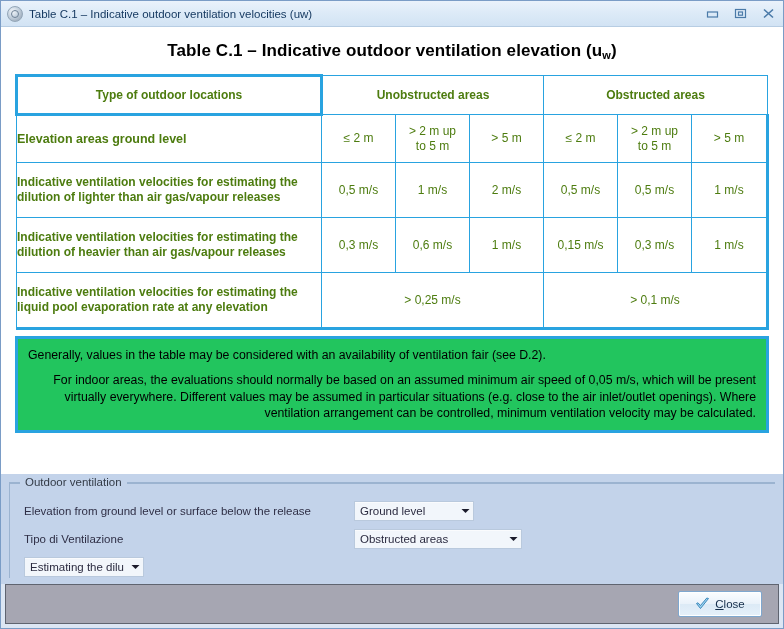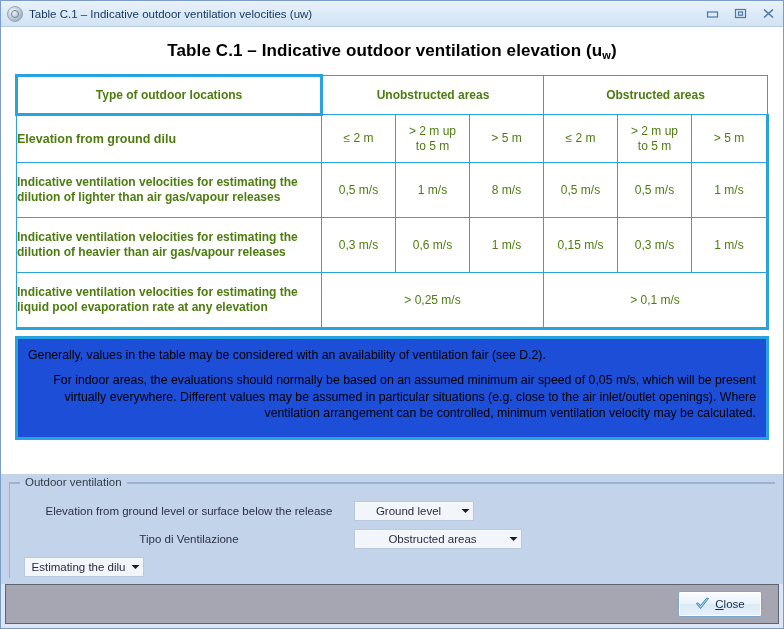--- a/index.html
+++ b/index.html
@@ -147,22 +147,22 @@
   td.val.lastcol { border-right: 3px solid #29a3e0; }
   tr.elev td { height: 46px; }
   tr.dat td { height: 54px; }
   tr.lastrow td { border-bottom: 3px solid #29a3e0; }
 
   
   .notes {
     margin: 6px 14px 0 14px;
     border: 3px solid #29a3e0;
     box-sizing: border-box;
-    padding: 8px 10px 16px 10px;
-    background: #1d4ed8;
+    padding: 8px 10px 9px 10px;
+    background: #22c55e;
   }
   .notes p {
     margin: 0 0 9px 0;
     font-size: 12.3px;
     color: #000;
     line-height: 1.33;
   }
   .notes p:last-child { margin-bottom: 0; text-align: right; }
 
   
@@ -173,21 +173,20 @@
     box-sizing: border-box;
   }
   .groupbox {
     position: relative;
     border: 1px solid #9bb3d0;
     border-right: none;
     border-bottom: none;
     padding: 14px 6px 8px 6px;
     box-sizing: border-box;
     height: 96px;
-    text-align: center;
   }
   .gb-legend {
     position: absolute;
     top: -7px;
     left: 10px;
     background: #c3d3ea;
     padding: 0 5px;
     font-size: 11.5px;
     color: #333b47;
   }
@@ -311,33 +310,33 @@
           <col style="width:74px">
           <col style="width:76px">
         </colgroup>
         <tbody>
             <tr class="hdr-row">
           <th class="left-head">Type of outdoor locations</th>
           <th colspan="3">Unobstructed areas</th>
           <th colspan="3">Obstructed areas</th>
         </tr>
         <tr class="elev">
-          <td class="rowlabel">Elevation from ground dilu</td>
+          <td class="rowlabel">Elevation areas ground level</td>
           <td class="val">≤ 2 m</td>
           <td class="val">&gt; 2 m up<br>to 5 m</td>
           <td class="val">&gt; 5 m</td>
           <td class="val">≤ 2 m</td>
           <td class="val">&gt; 2 m up<br>to 5 m</td>
           <td class="val lastcol">&gt; 5 m</td>
         </tr>
         <tr class="dat">
           <td class="rowlabel">Indicative ventilation velocities for estimating the dilution of lighter than air gas/vapour releases</td>
           <td class="val">0,5 m/s</td>
           <td class="val">1 m/s</td>
-          <td class="val">8 m/s</td>
+          <td class="val">2 m/s</td>
           <td class="val">0,5 m/s</td>
           <td class="val">0,5 m/s</td>
           <td class="val lastcol">1 m/s</td>
         </tr>
         <tr class="dat">
           <td class="rowlabel">Indicative ventilation velocities for estimating the dilution of heavier than air gas/vapour releases</td>
           <td class="val">0,3 m/s</td>
           <td class="val">0,6 m/s</td>
           <td class="val">1 m/s</td>
           <td class="val">0,15 m/s</td>

